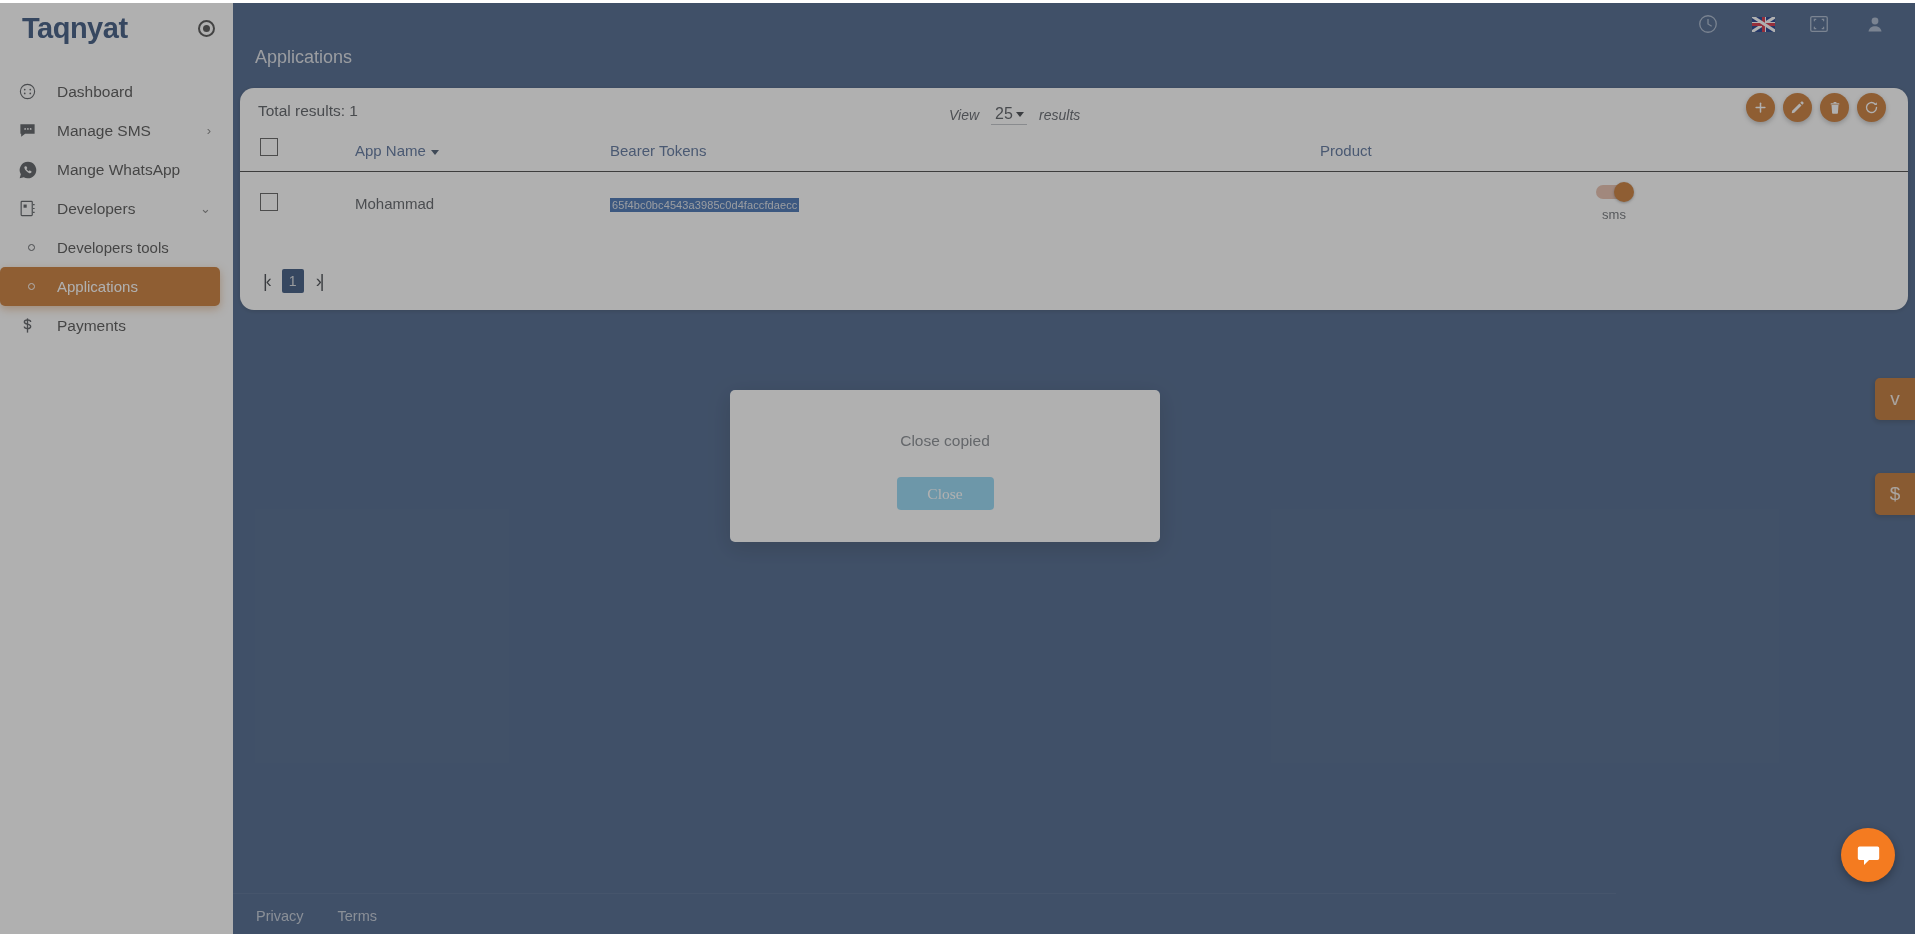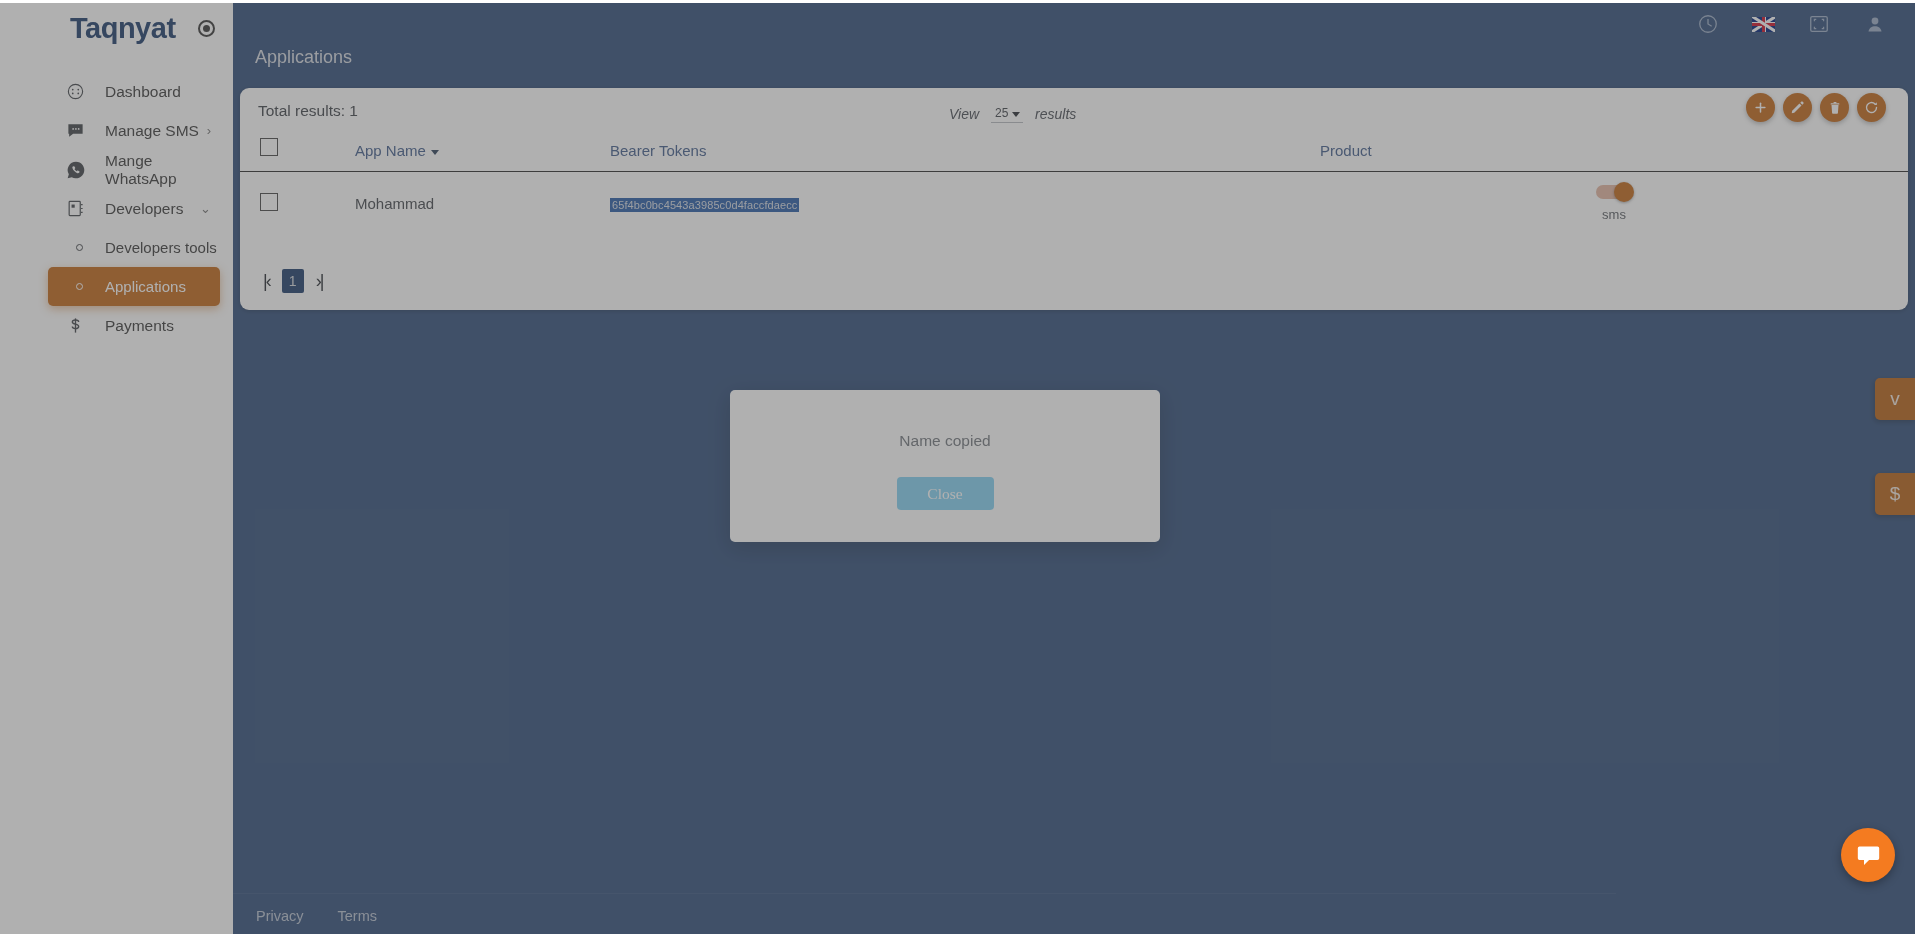--- a/index.html
+++ b/index.html
@@ -20,21 +20,20 @@
   }
 
   
   .sidebar {
     position: absolute;
     left: 0; top: 0;
     width: 233px;
     height: 937px;
     background: #ffffff;
     z-index: 5;
-    padding-left: 48px;
   }
   .logo-wrap {
     position: relative;
     height: 56px;
     display: flex;
     align-items: center;
     padding: 0 18px 0 22px;
   }
   .logo-text {
     font-size: 29px;
@@ -157,21 +156,21 @@
   }
 
   
   .card {
     position: absolute;
     left: 240px;
     top: 88px;
     width: 1668px;
     height: 222px;
     background: #ffffff;
-    border-radius: 9px;
+    border-radius: 14px;
     box-shadow: 0 1px 4px rgba(0,0,0,0.22);
   }
   .card-topline {
     position: relative;
     height: 50px;
   }
   .total-results {
     position: absolute;
     left: 18px; top: 14px;
     font-size: 15.5px;
@@ -183,21 +182,21 @@
     top: 16px;
     display: flex;
     align-items: center;
     gap: 12px;
     font-size: 14px;
     color: #4c5058;
     font-style: italic;
   }
   .view-select {
     font-style: normal;
-    font-size: 12px;
+    font-size: 16px;
     color: #43474d;
     border: none;
     border-bottom: 1px solid #b9bcc1;
     background: transparent;
     padding: 1px 14px 2px 4px;
     appearance: none;
     -webkit-appearance: none;
     cursor: pointer;
     position: relative;
     font-family: "Liberation Sans", sans-serif;
@@ -649,21 +648,21 @@
   <div class="side-tab t2">$</div>
 
   <footer class="footer">
     <a>Privacy</a>
     <a>Terms</a>
   </footer>
 
   <div class="overlay"></div>
 
   <div class="modal">
-    <div class="modal-msg">Name copied</div>
+    <div class="modal-msg">Close copied</div>
     <button class="modal-close">Close</button>
   </div>
 
   <div class="chat-fab">
     <svg width="27" height="27" viewBox="0 0 24 24" fill="#fff">
       <path d="M4 4h16a1.5 1.5 0 0 1 1.5 1.5v9A1.5 1.5 0 0 1 20 16h-7.5L8 20.5V16H4a1.5 1.5 0 0 1-1.5-1.5v-9A1.5 1.5 0 0 1 4 4z"></path>
     </svg>
   </div>
 
   <div class="edge-top"></div>

